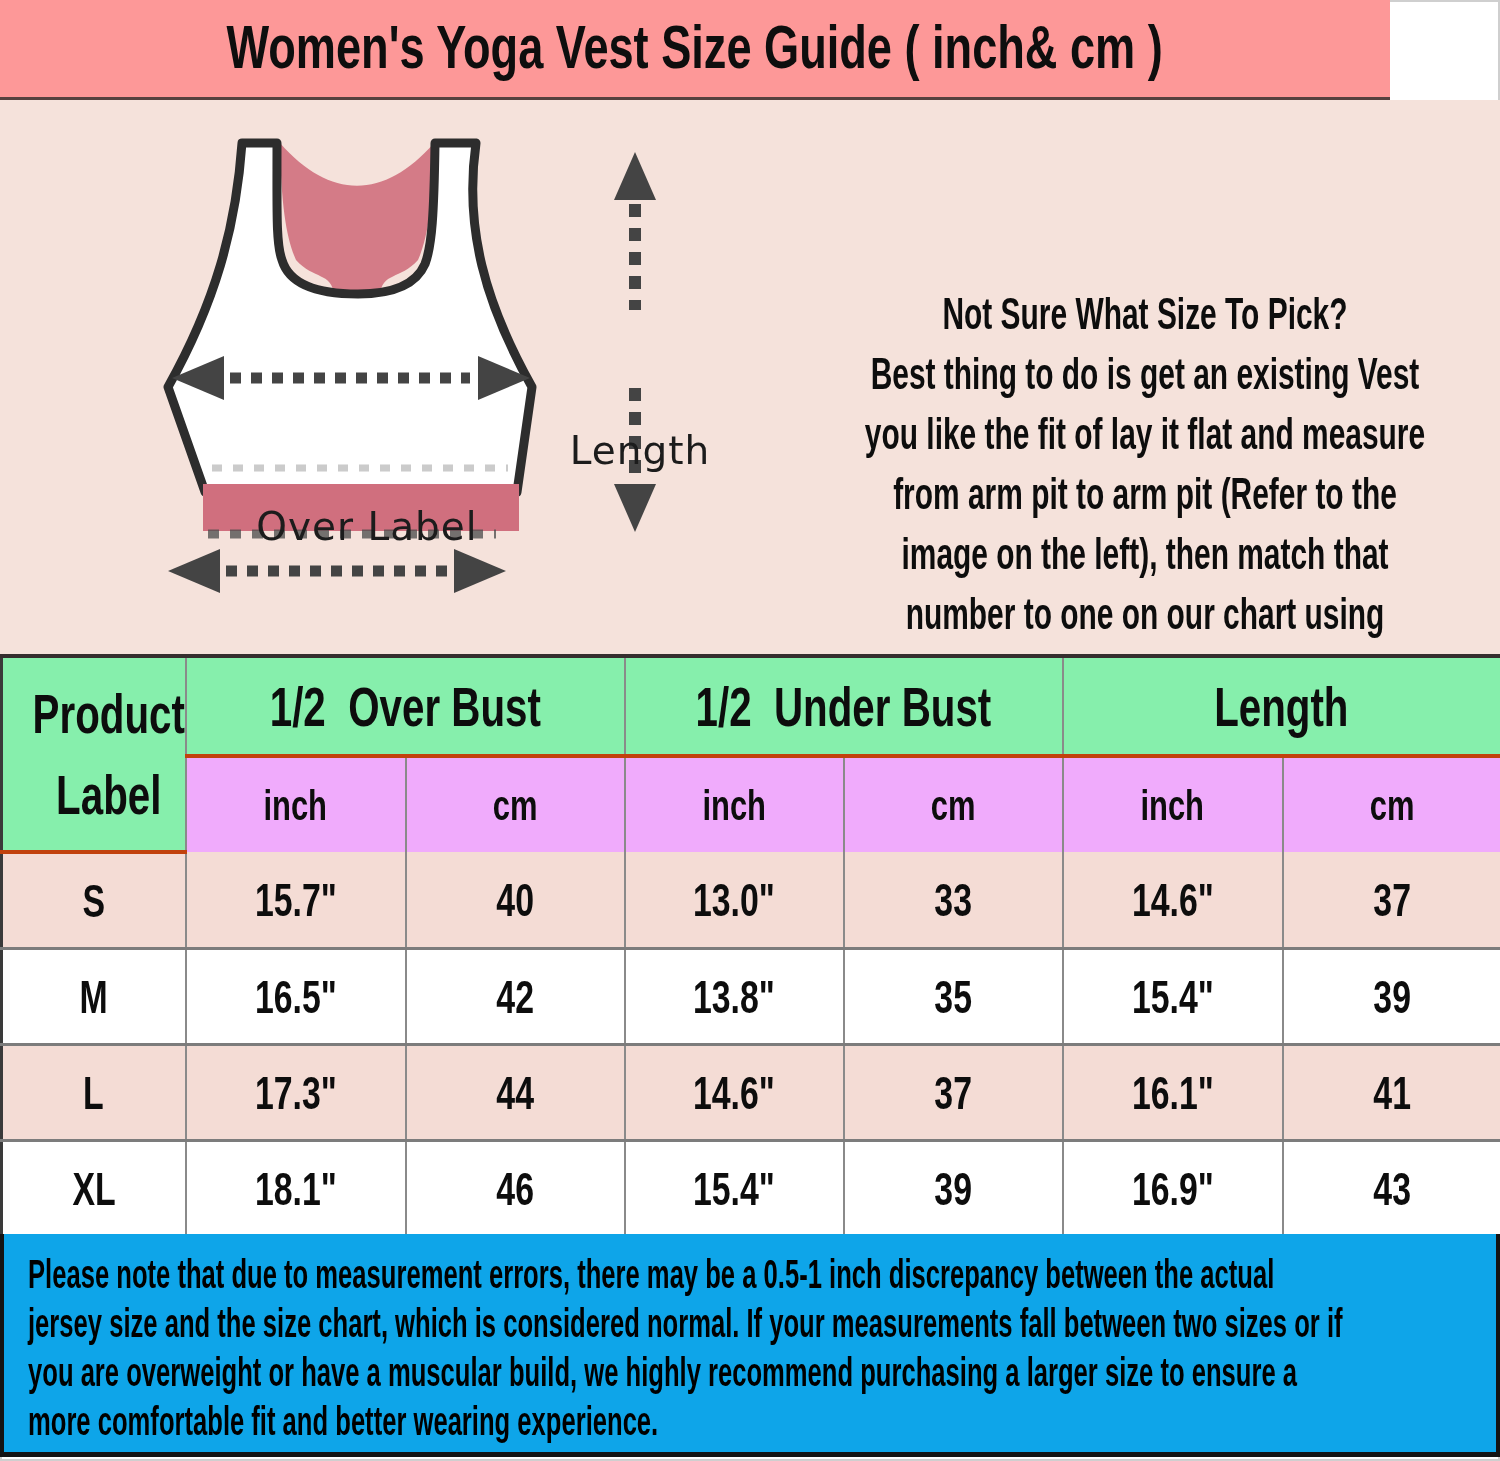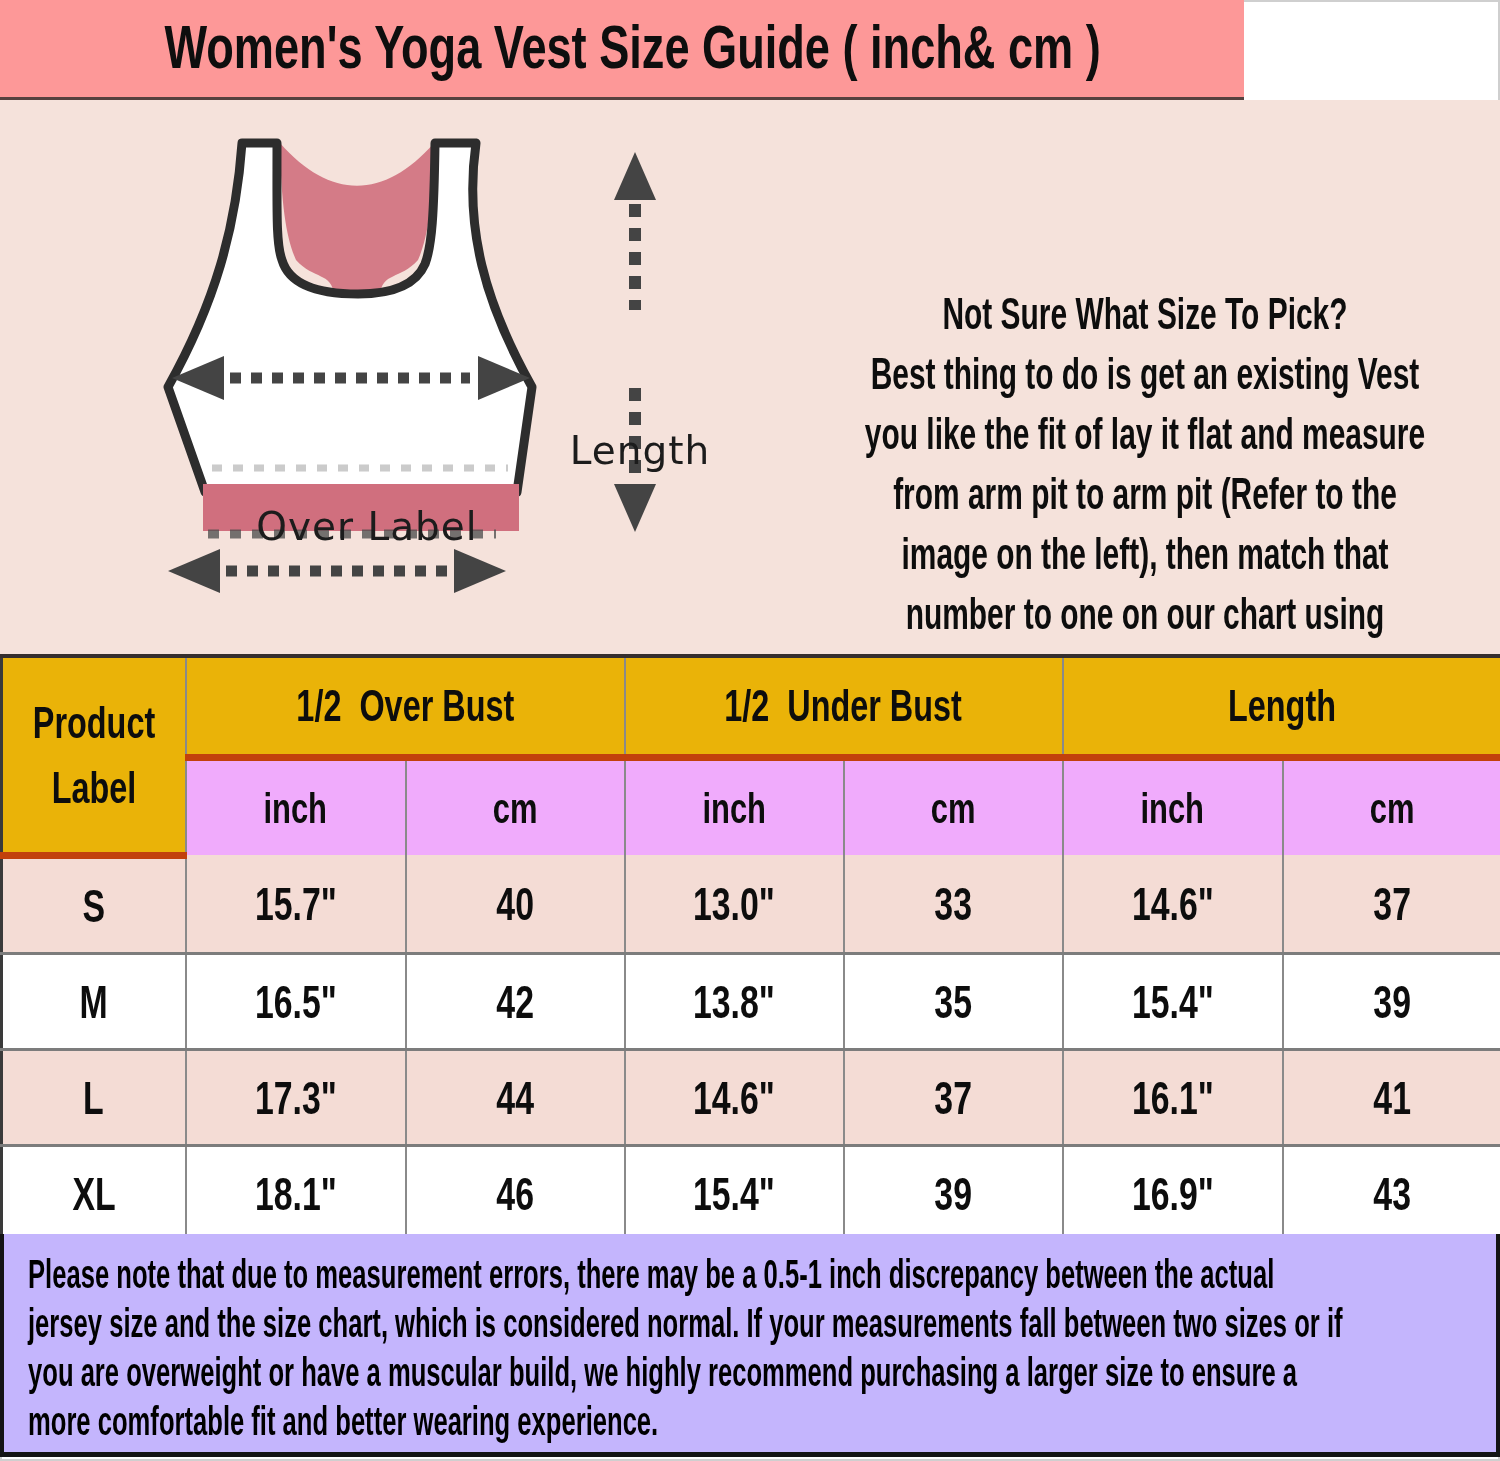--- a/index.html
+++ b/index.html
@@ -3,21 +3,21 @@
 <meta charset="utf-8">
 <style>
   html,body{margin:0;padding:0;}
   body{
     width:1500px;height:1461px;position:relative;background:#ffffff;
     font-family:"Liberation Sans",sans-serif;overflow:hidden;
     box-shadow:inset 0 0 0 2px #cfcfcf;
   }
   
   .banner{
-    position:absolute;left:0;top:0;width:1244px;height:100px;
+    position:absolute;left:0;top:0;width:1390px;height:100px;
     background:#FD9898;border-bottom:3px solid #56413f;box-sizing:border-box;
     text-align:center;
   }
   .banner .t{
     display:inline-block;transform:scaleX(0.74);transform-origin:center;
     font-weight:bold;font-size:61px;line-height:94px;color:#0e0e0e;white-space:pre;
   }
   
   .diagram{
     position:absolute;left:0;top:100px;width:1500px;height:554px;
@@ -41,34 +41,34 @@
   table.chart{
     position:absolute;left:0;top:654px;width:1500px;
     border-collapse:collapse;table-layout:fixed;
     border-left:3px solid #3a3a3a;border-right:3px solid #3a3a3a;
     border-top:4px solid #352e2e;
   }
   table.chart th,table.chart td{
     border:2px solid #8a8a8a;padding:0;text-align:center;vertical-align:middle;
     color:#0d0d0d;font-weight:bold;overflow:hidden;
   }
-  tr.grp th{height:96px;background:#eab308;border-bottom:7px solid #c2410c;font-size:45px;}
+  tr.grp th{height:96px;background:#86efac;border-bottom:4px solid #c2410c;font-size:56px;}
   th.plabel{background:#FD9898;font-size:43px;border-right:3px solid #565656;}
   th.plabel .c{line-height:1.45;}
   tr.units th{height:94px;background:#f0abfc;font-size:43px;border-bottom:none;}
   tr.data td{height:93px;font-size:47px;}
   tr.first td{border-top:none;}
   tr.data:not(.first) td{border-top:3px solid #7c7c7c;}
   tr.last td{border-bottom:3px solid #a21caf;}
   tr.odd td{background:#F4DCD5;}
   tr.even td{background:#ffffff;}
   .c{display:inline-block;transform:scaleX(0.72);transform-origin:center;white-space:pre;}
   
   .foot{
-    position:absolute;left:0;top:1234px;width:1500px;height:223px;background:#c4b5fd;
+    position:absolute;left:0;top:1234px;width:1500px;height:223px;background:#0ea5e9;
     border-left:4px solid #141414;border-right:4px solid #141414;border-bottom:5px solid #141414;
     box-sizing:border-box;
   }
   .foot .inner{
     position:absolute;left:24px;top:16px;width:2300px;
     transform:scaleX(0.64);transform-origin:left top;
     font-weight:bold;font-size:40px;line-height:49px;color:#000000;white-space:pre;
   }
 </style>
 </head>

